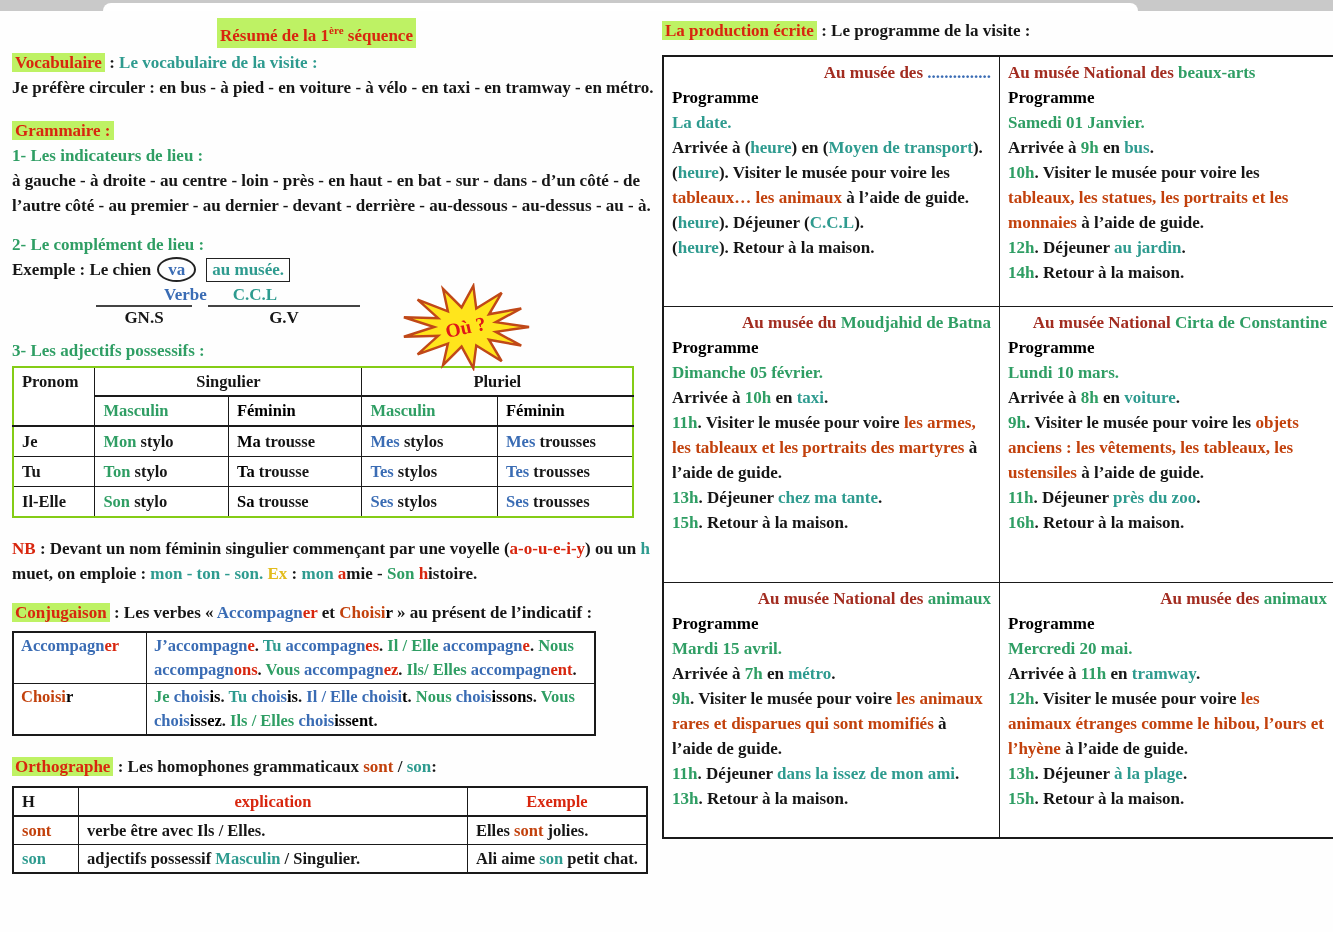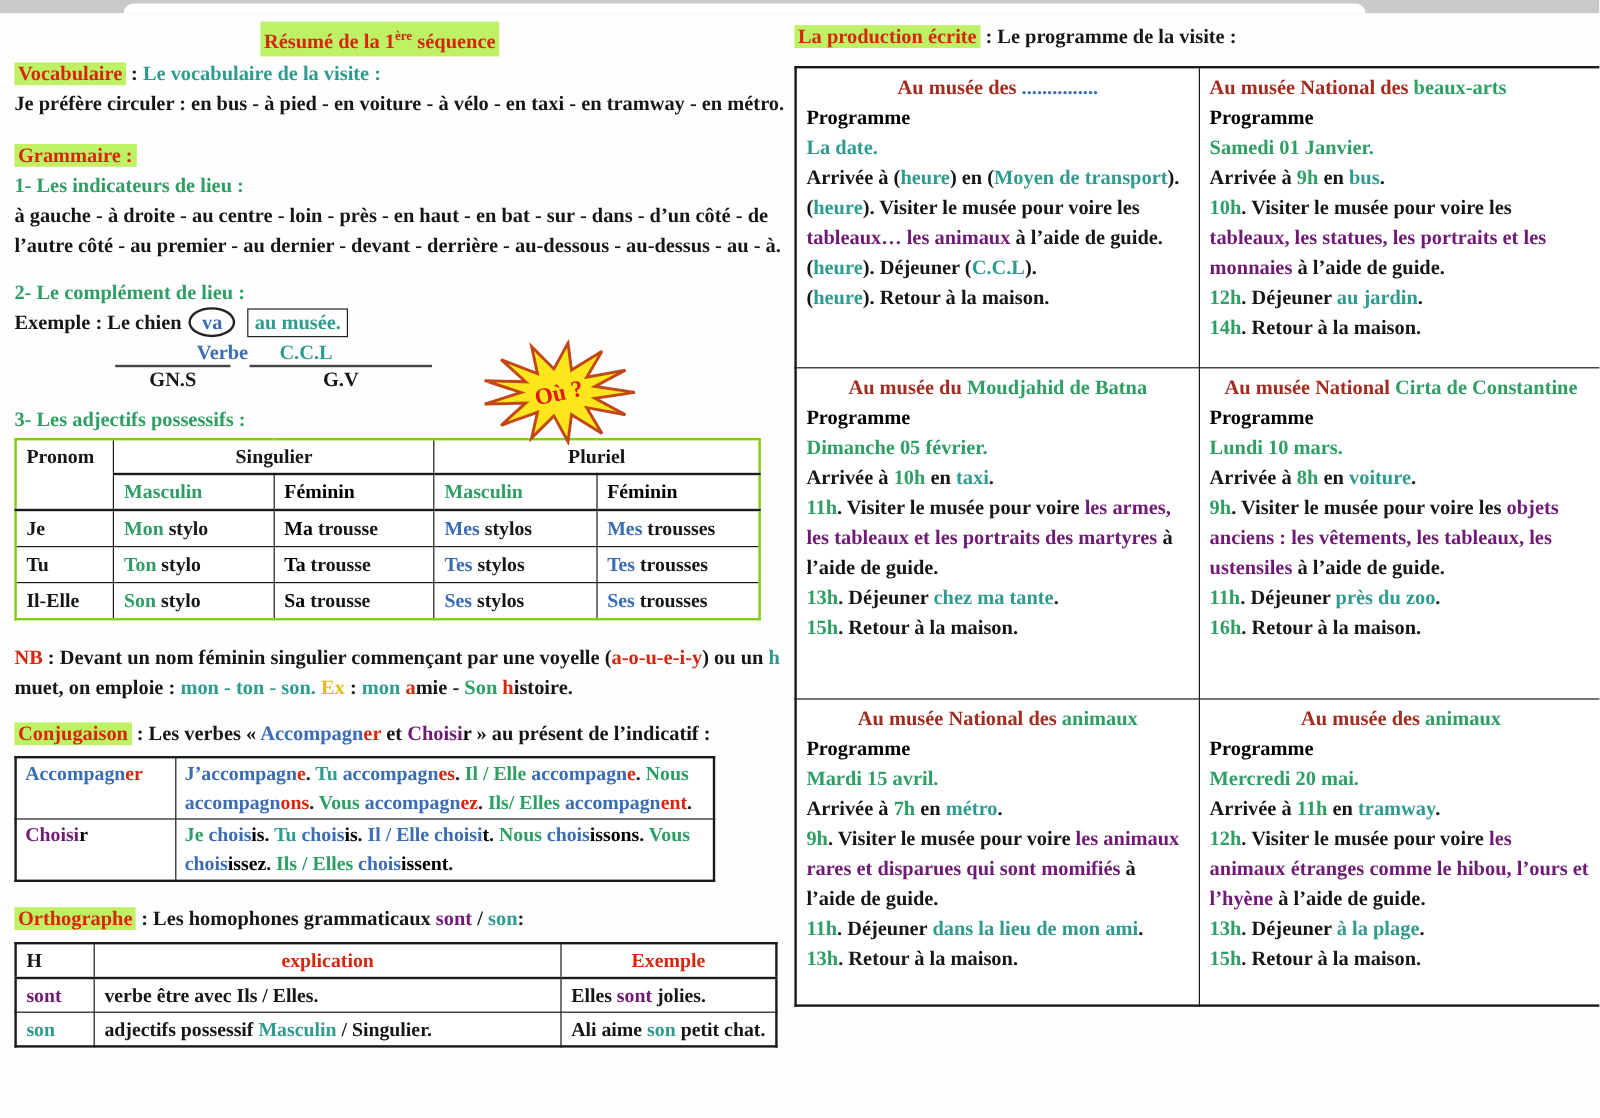--- a/index.html
+++ b/index.html
@@ -9,21 +9,21 @@
   .page-top{position:absolute;top:3px;left:103px;width:1035px;height:8px;background:#ffffff;border-radius:8px 8px 0 0;}
   .col-left{position:absolute;left:12px;top:18px;width:656px;font-size:17px;line-height:25px;}
   .col-right{position:absolute;left:662px;top:18px;width:638px;font-size:17px;line-height:25px;}
   .c-k{color:#161616;}
   .c-red{color:#d8260e;}
   .c-mred{color:#a22c20;}
   .c-green{color:#2f9e64;}
   .c-teal{color:#2e9b8f;}
   .c-blue{color:#3a6cb4;}
   .c-pink{color:#000000;}
-  .c-purple{color:#701a75;}
+  .c-purple{color:#c2410c;}
   .c-gold{color:#e2bc1c;}
   .hl{background:#bef264;padding:0 3px;}
   .title-line{margin:0 0 2px 205px;display:table;}
   .sec-line{margin-top:2px;}
   .body-par{margin:0;}
   .gap8{margin-top:8px;} .gap14{margin-top:14px;} .gap18{margin-top:18px;}
   .oval{display:inline-block;border:2px solid #222;border-radius:50%;padding:0 9px;margin:0 6px;line-height:21px;}
   .boxed{display:inline-block;border:1.5px solid #222;padding:0 5px;margin-left:4px;line-height:22px;}
   .verbe-ccl{margin-left:152px;}
   .verbe-ccl .ccl{margin-left:26px;}
@@ -40,21 +40,21 @@
   .conj{width:584px;margin-top:6px;border:2px solid #1a1a1a;font-size:16.5px;}
   .conj td{border:1px solid #1a1a1a;padding:1px 7px;vertical-align:top;line-height:24px;}
   .conj .vh{width:118px;}
   .orth{width:636px;margin-top:7px;border:2px solid #1a1a1a;font-size:16.5px;}
   .orth th,.orth td{border:1px solid #1a1a1a;padding:1px 8px;height:25px;text-align:left;}
   .orth th{text-align:center;border-bottom:2px solid #1a1a1a;}
   .orth .kcol{width:48px;text-align:left;}
   .orth .expcol{width:372px;}
   .museum{width:638px;margin-top:12px;border:2px solid #1a1a1a;table-layout:fixed;}
   .museum td{border:1px solid #1a1a1a;vertical-align:top;padding:3px 8px 4px 8px;width:319px;}
-  .museum .cell-head{text-align:center;line-height:25px;}
+  .museum .cell-head{text-align:right;line-height:25px;}
   .line{min-height:25px;}
   .star-wrap{position:absolute;left:388px;top:283px;width:155px;height:88px;}
   sup{font-size:11px;}
 </style>
 </head>
 <body>
 
 <div class="page">
   <div class="chrome">
     <div class="page-top"></div>
@@ -229,21 +229,21 @@
           <div class="line"><span class="c-green">16h</span><span class="c-k">. Retour à la maison.</span></div>
         </td>
       </tr>
       <tr style="height:256px">
         <td>
           <div class="cell-head"><span class="c-mred">Au musée National des </span><span class="c-green">animaux</span></div>
           <div class="line"><span class="c-pink">Programme</span></div>
           <div class="line"><span class="c-green">Mardi 15 avril.</span></div>
           <div class="line"><span class="c-k">Arrivée à </span><span class="c-green">7h</span><span class="c-k"> en </span><span class="c-teal">métro</span><span class="c-k">.</span></div>
           <div class="line"><span class="c-green">9h</span><span class="c-k">. Visiter le musée pour voire </span><span class="c-purple">les animaux rares et disparues qui sont momifiés</span><span class="c-k"> à l’aide de guide.</span></div>
-          <div class="line"><span class="c-green">11h</span><span class="c-k">. Déjeuner </span><span class="c-teal">dans la lieu de mon ami</span><span class="c-k">.</span></div>
+          <div class="line"><span class="c-green">11h</span><span class="c-k">. Déjeuner </span><span class="c-teal">dans la issez de mon ami</span><span class="c-k">.</span></div>
           <div class="line"><span class="c-green">13h</span><span class="c-k">. Retour à la maison.</span></div>
         </td>
         <td>
           <div class="cell-head"><span class="c-mred">Au musée des </span><span class="c-green">animaux</span></div>
           <div class="line"><span class="c-pink">Programme</span></div>
           <div class="line"><span class="c-green">Mercredi 20 mai.</span></div>
           <div class="line"><span class="c-k">Arrivée à </span><span class="c-green">11h</span><span class="c-k"> en </span><span class="c-teal">tramway</span><span class="c-k">.</span></div>
           <div class="line"><span class="c-green">12h</span><span class="c-k">. Visiter le musée pour voire </span><span class="c-purple">les animaux étranges comme le hibou, l’ours et l’hyène</span><span class="c-k"> à l’aide de guide.</span></div>
           <div class="line"><span class="c-green">13h</span><span class="c-k">. Déjeuner </span><span class="c-teal">à la plage</span><span class="c-k">.</span></div>
           <div class="line"><span class="c-green">15h</span><span class="c-k">. Retour à la maison.</span></div>

